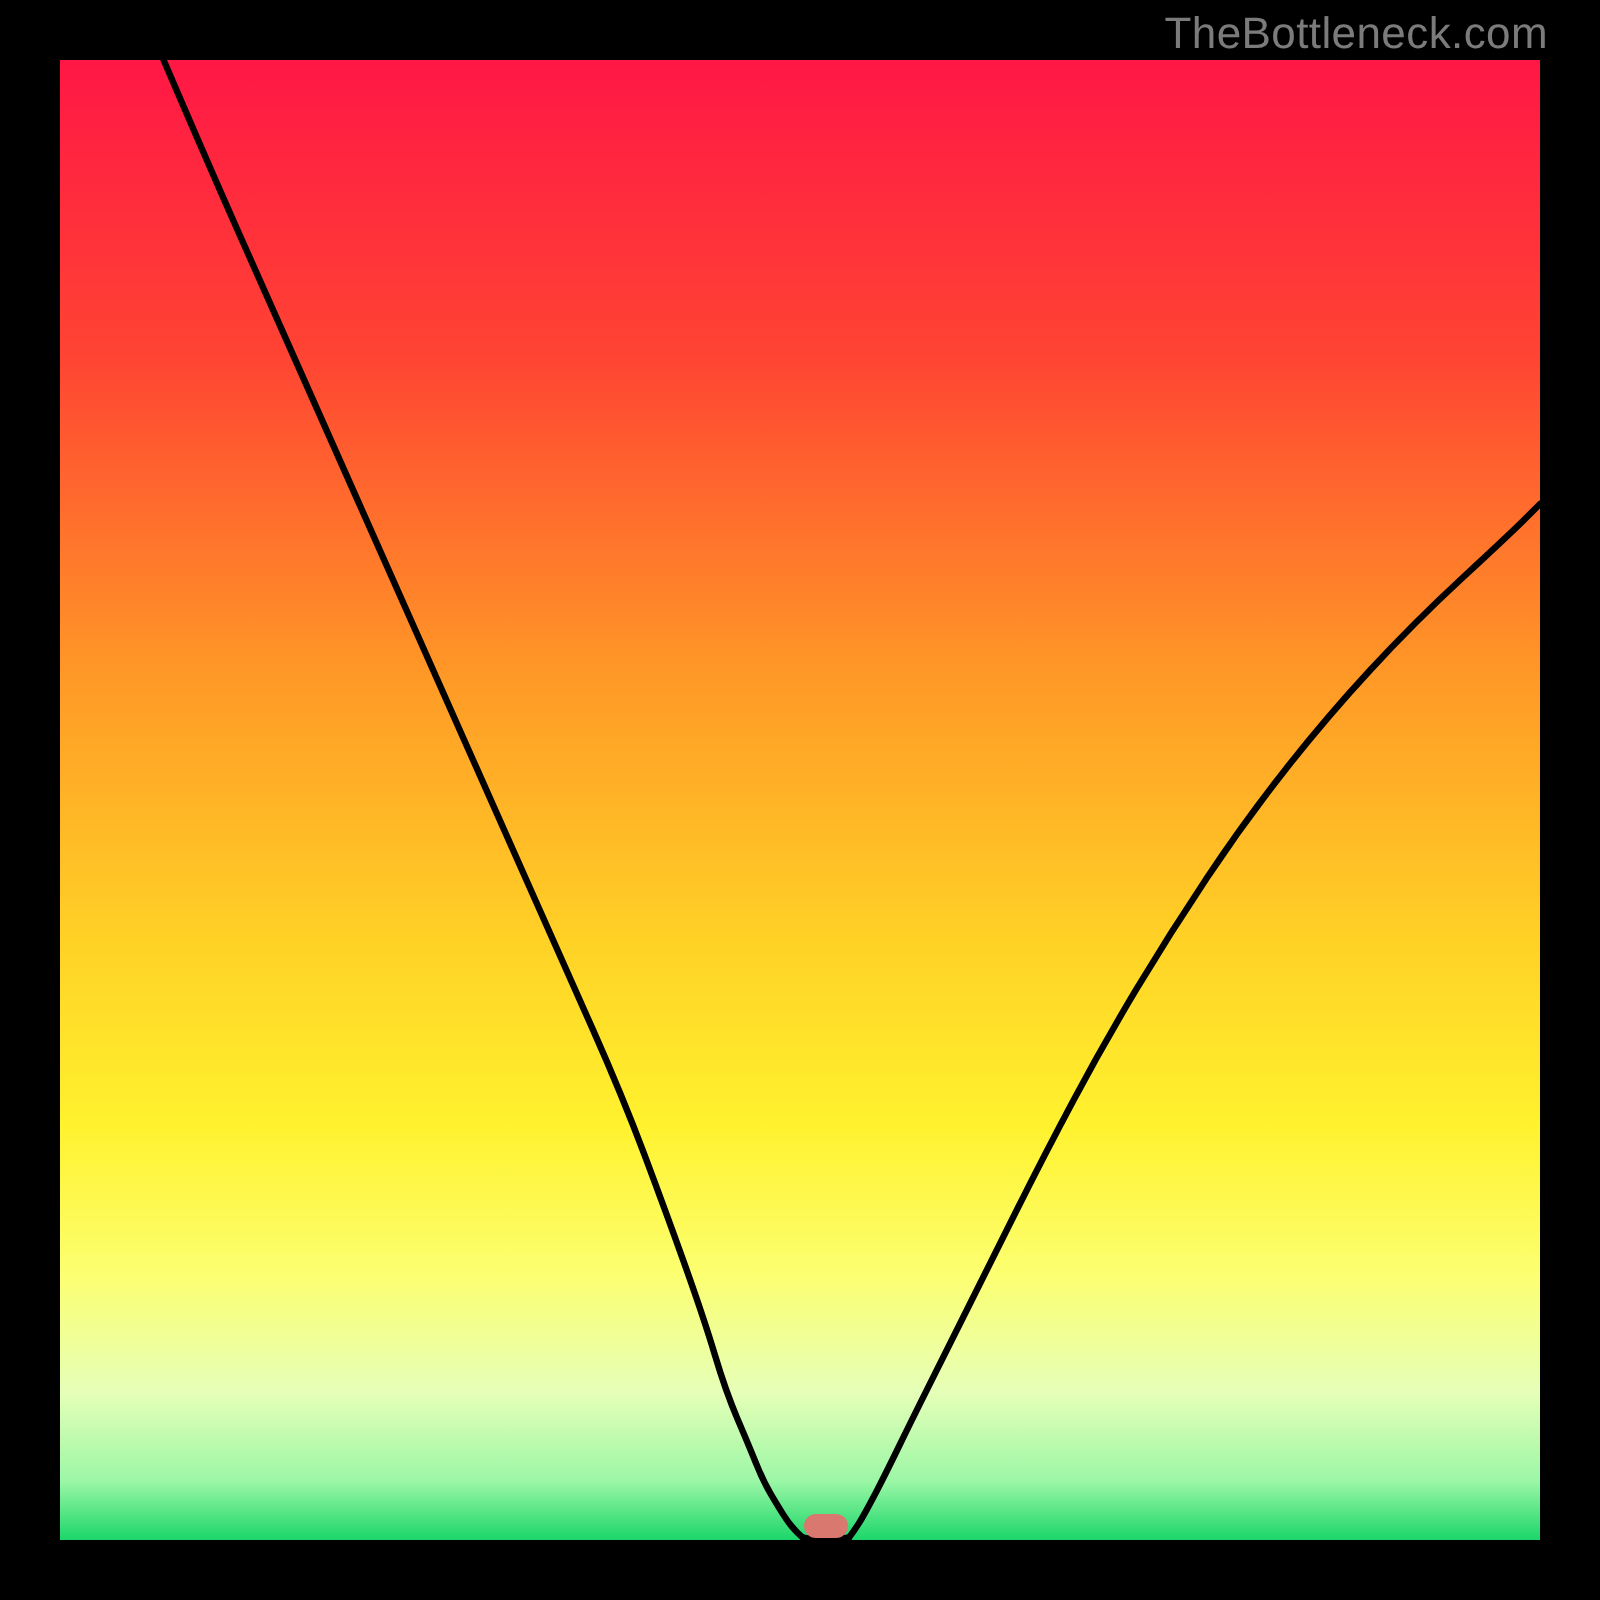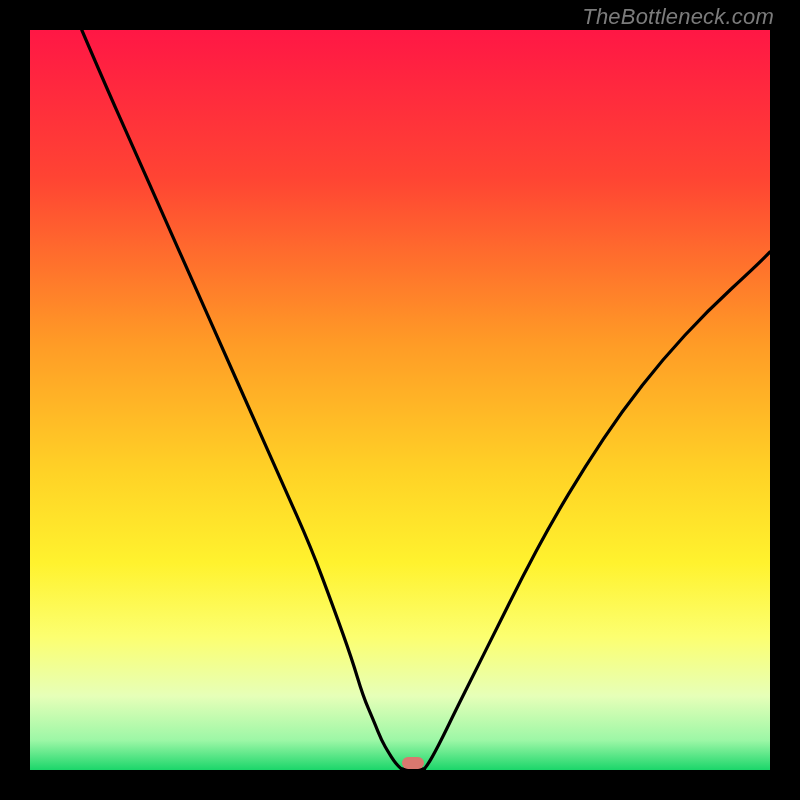--- a/index.html
+++ b/index.html
@@ -35,21 +35,20 @@
     inset: 0;
   }
   .watermark {
     position: absolute;
     top: 4px;
     right: 26px;
     font-family: Arial, Helvetica, sans-serif;
     font-size: 22px;
     color: #7b7b7b;
     letter-spacing: 0.2px;
-    font-style: italic;
   }
   .marker {
     position: absolute;
     width: 22px;
     height: 12px;
     background: #d9786f;
     border-radius: 6px;
     transform: translate(-50%, -50%);
   }
 </style>

